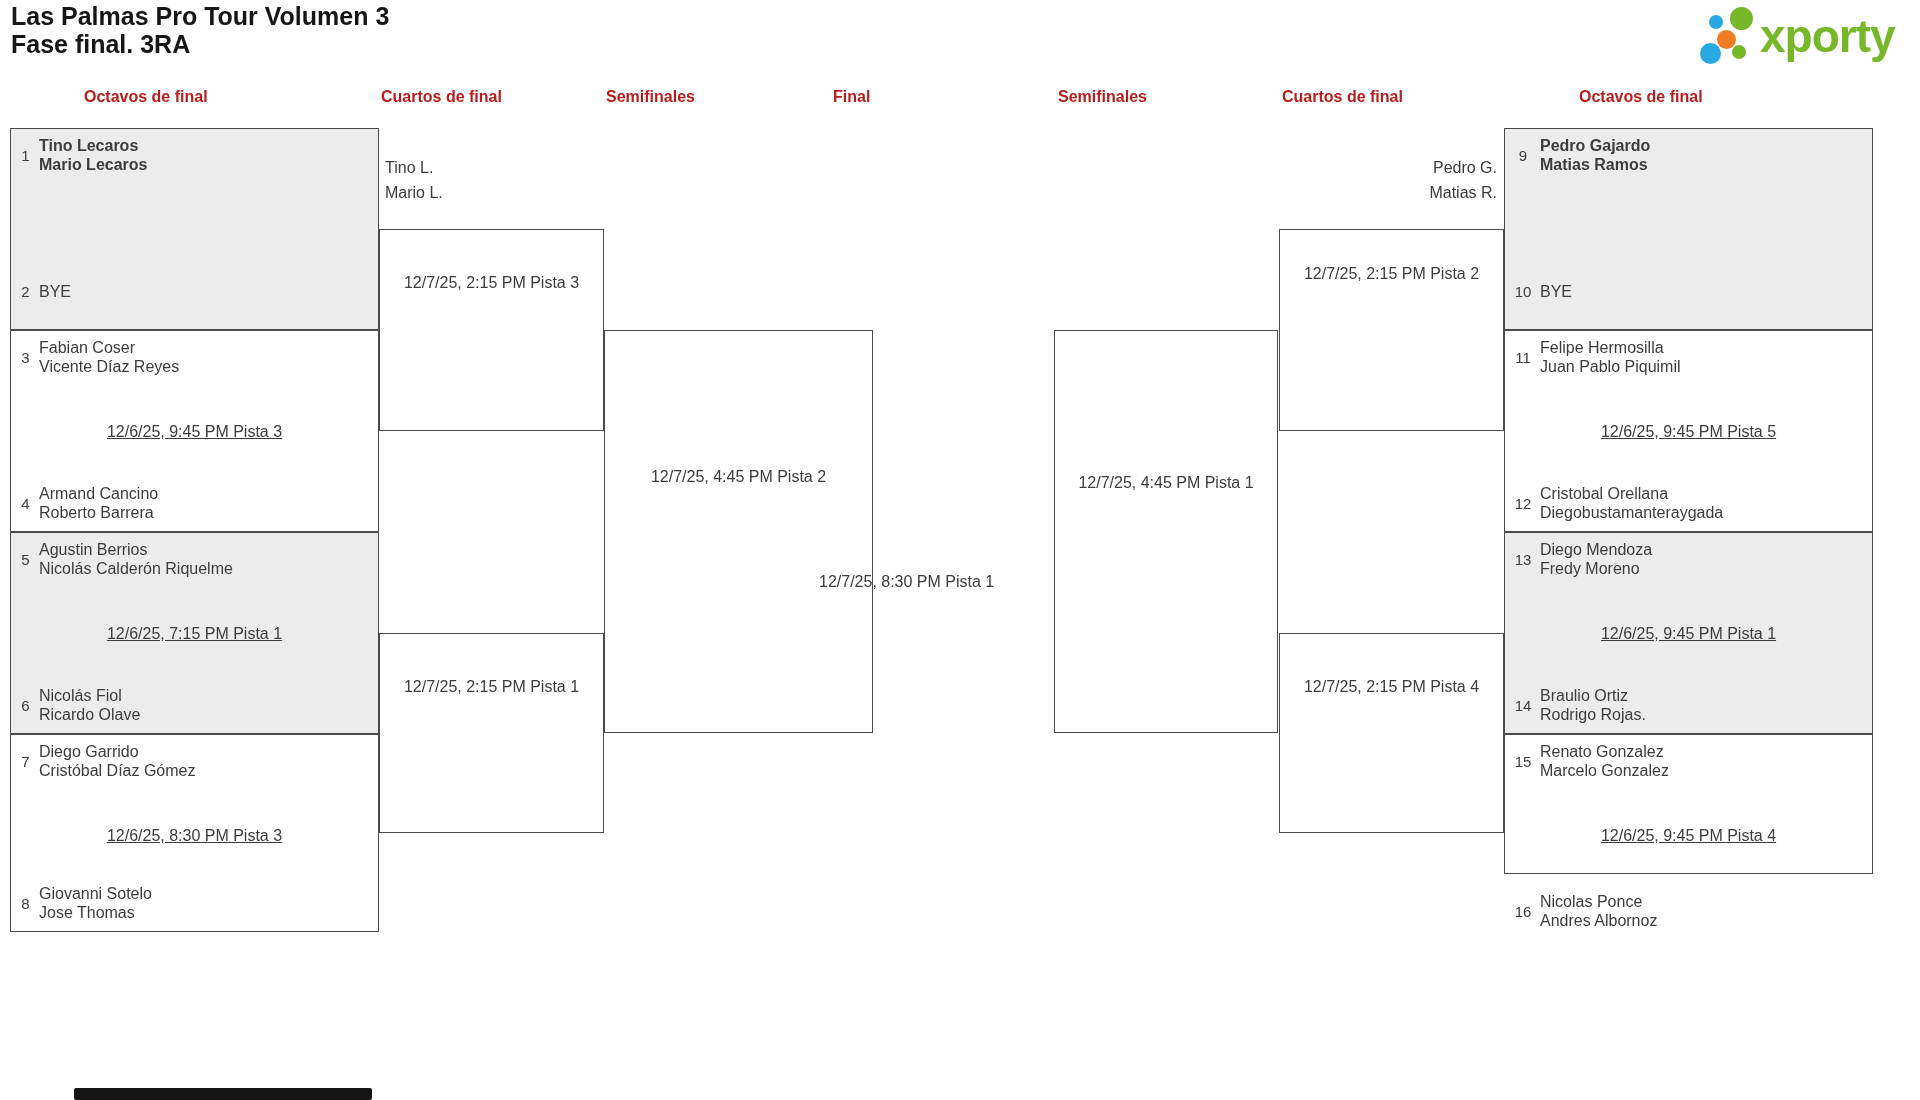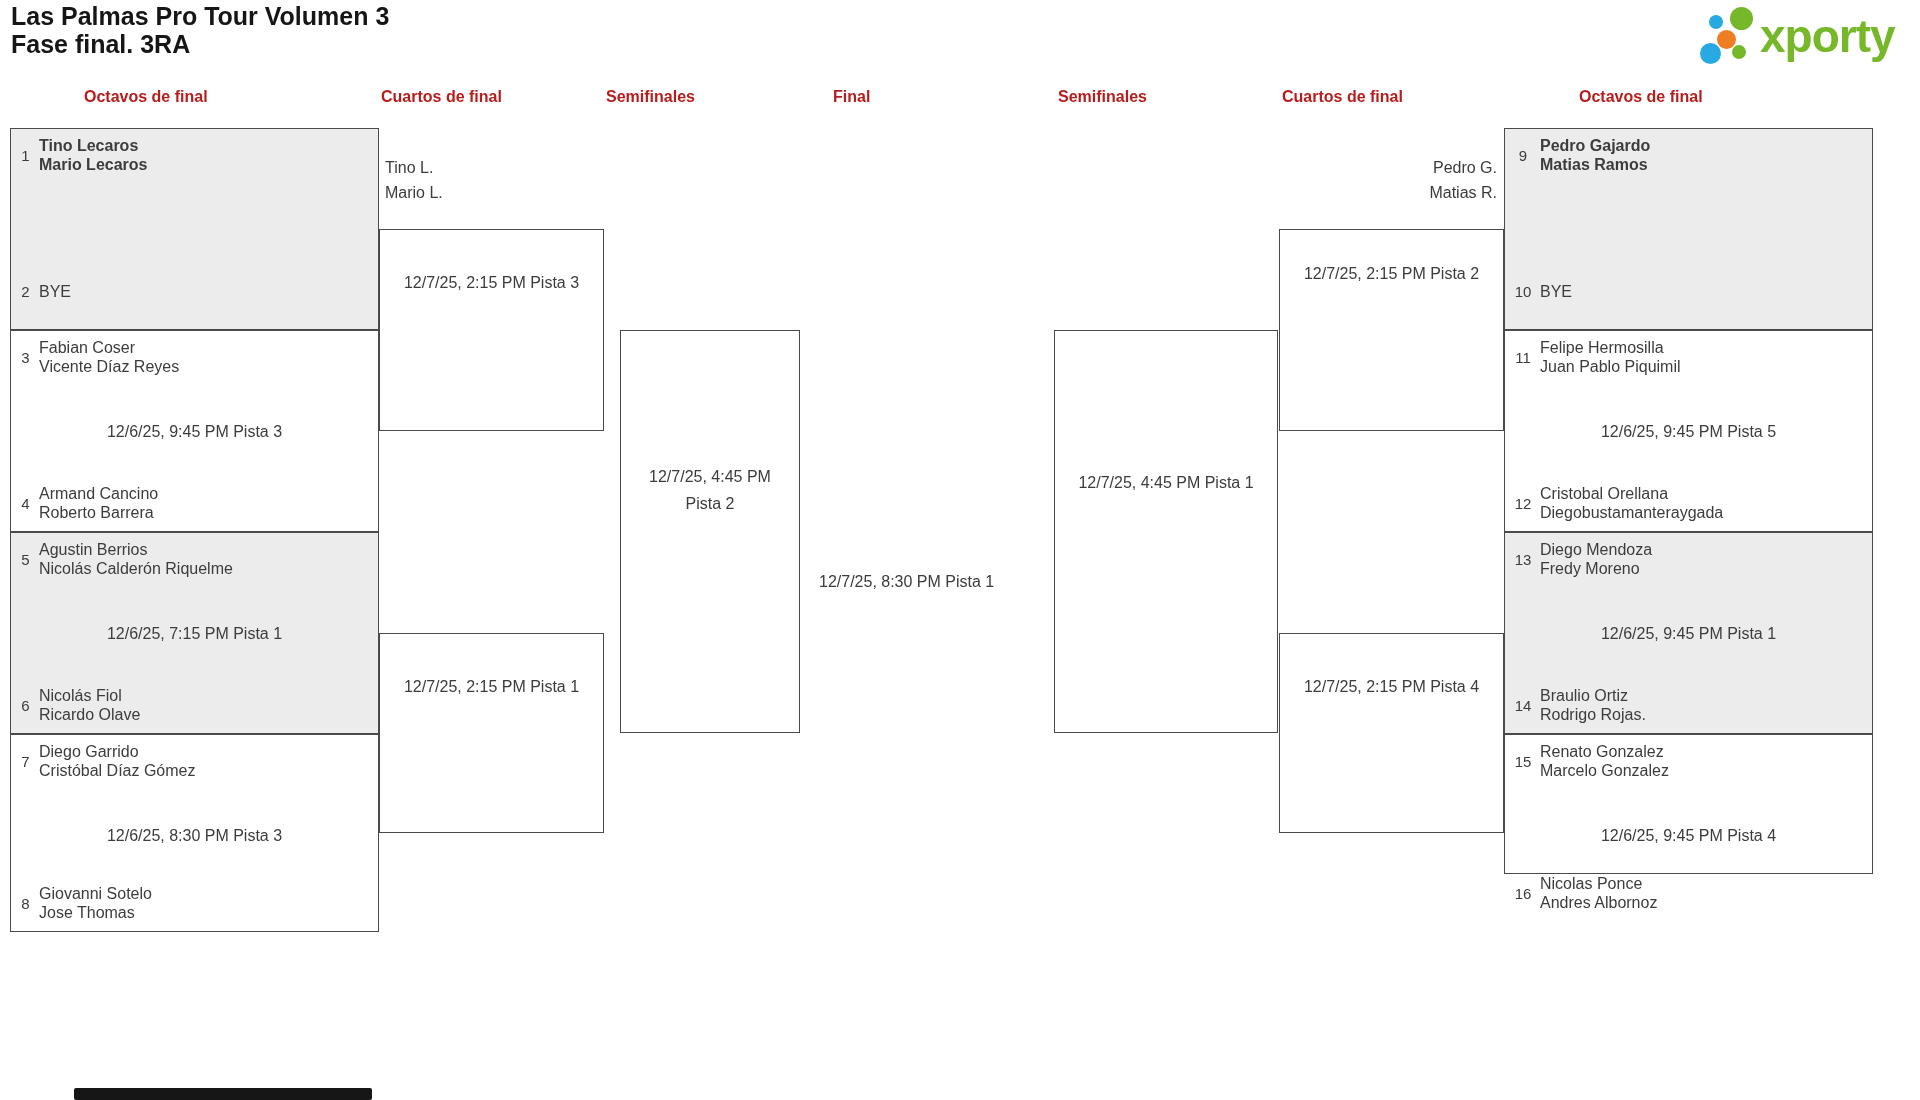--- a/index.html
+++ b/index.html
@@ -16,21 +16,21 @@
   .team{position:absolute;left:6px;display:flex;align-items:center;}
   .t-top{top:7px;}
   .t-bottom{top:153px;}
   .seed{font-size:15px;color:#3c3c3c;text-align:center;flex:none;}
   .mbox-l .seed{width:17px;}
   .mbox-r .seed{width:24px;}
   .names{font-size:16px;line-height:19px;color:#3c3c3c;margin-left:5px;}
   .names.bold{font-weight:700;}
   .nl{display:block;min-height:0;}
   .nl:empty{display:none;}
-  .mtime{position:absolute;left:0;right:0;top:92px;text-align:center;font-size:16px;color:#3c3c3c;}
+  .mtime{position:absolute;left:0;right:0;top:92px;text-align:center;font-size:16px;color:#3c3c3c;text-decoration:underline;}
 
   
   .lbox{position:absolute;border:1px solid #4a4a4a;box-sizing:border-box;}
   .btime{position:absolute;left:0;right:0;text-align:center;font-size:16px;color:#3c3c3c;line-height:20px;}
 
   .adv{position:absolute;font-size:16px;line-height:25px;color:#3c3c3c;}
 
   .final-time{position:absolute;left:811px;top:573px;width:244px;text-align:left;font-size:16px;color:#3c3c3c;}
 
   
@@ -190,21 +190,21 @@
 
   <div class="mbox mbox-r" style="left:1496px;top:734px;height:140px">
     <div class="team t-top">
       <span class="seed">15</span>
       <span class="names">
           <span class="nl">Renato Gonzalez</span>
           <span class="nl">Marcelo Gonzalez</span>
         </span>
     </div>
     <div class="mtime">12/6/25, 9:45 PM Pista 4</div>
-    <div class="team t-bottom" style="top:139px">
+    <div class="team t-bottom" style="top:157px">
       <span class="seed">16</span>
       <span class="names">
           <span class="nl">Nicolas Ponce</span>
           <span class="nl">Andres Albornoz</span>
         </span>
     </div>
   </div>
 
   <div class="adv" style="left:377px;top:155px">
     <div>Tino L.</div>
@@ -221,21 +221,21 @@
   <div class="lbox" style="left:371px;top:633px;width:225px;height:200px">
     <div class="btime" style="top:43px">12/7/25, 2:15 PM Pista 1</div>
   </div>
   <div class="lbox" style="left:1271px;top:229px;width:225px;height:202px">
     <div class="btime" style="top:34px">12/7/25, 2:15 PM Pista 2</div>
   </div>
   <div class="lbox" style="left:1271px;top:633px;width:225px;height:200px">
     <div class="btime" style="top:43px">12/7/25, 2:15 PM Pista 4</div>
   </div>
 
-  <div class="lbox" style="left:612px;top:330px;width:180px;height:403px">
+  <div class="lbox" style="left:596px;top:330px;width:269px;height:403px">
     <div class="btime" style="top:132px;left:27px;right:27px;line-height:27px">12/7/25, 4:45 PM Pista 2</div>
   </div>
   <div class="lbox" style="left:1046px;top:330px;width:224px;height:403px">
     <div class="btime" style="top:142px">12/7/25, 4:45 PM Pista 1</div>
   </div>
 
   <div class="final-time">12/7/25, 8:30 PM Pista 1</div>
 
   <div class="hscroll"></div>
 

